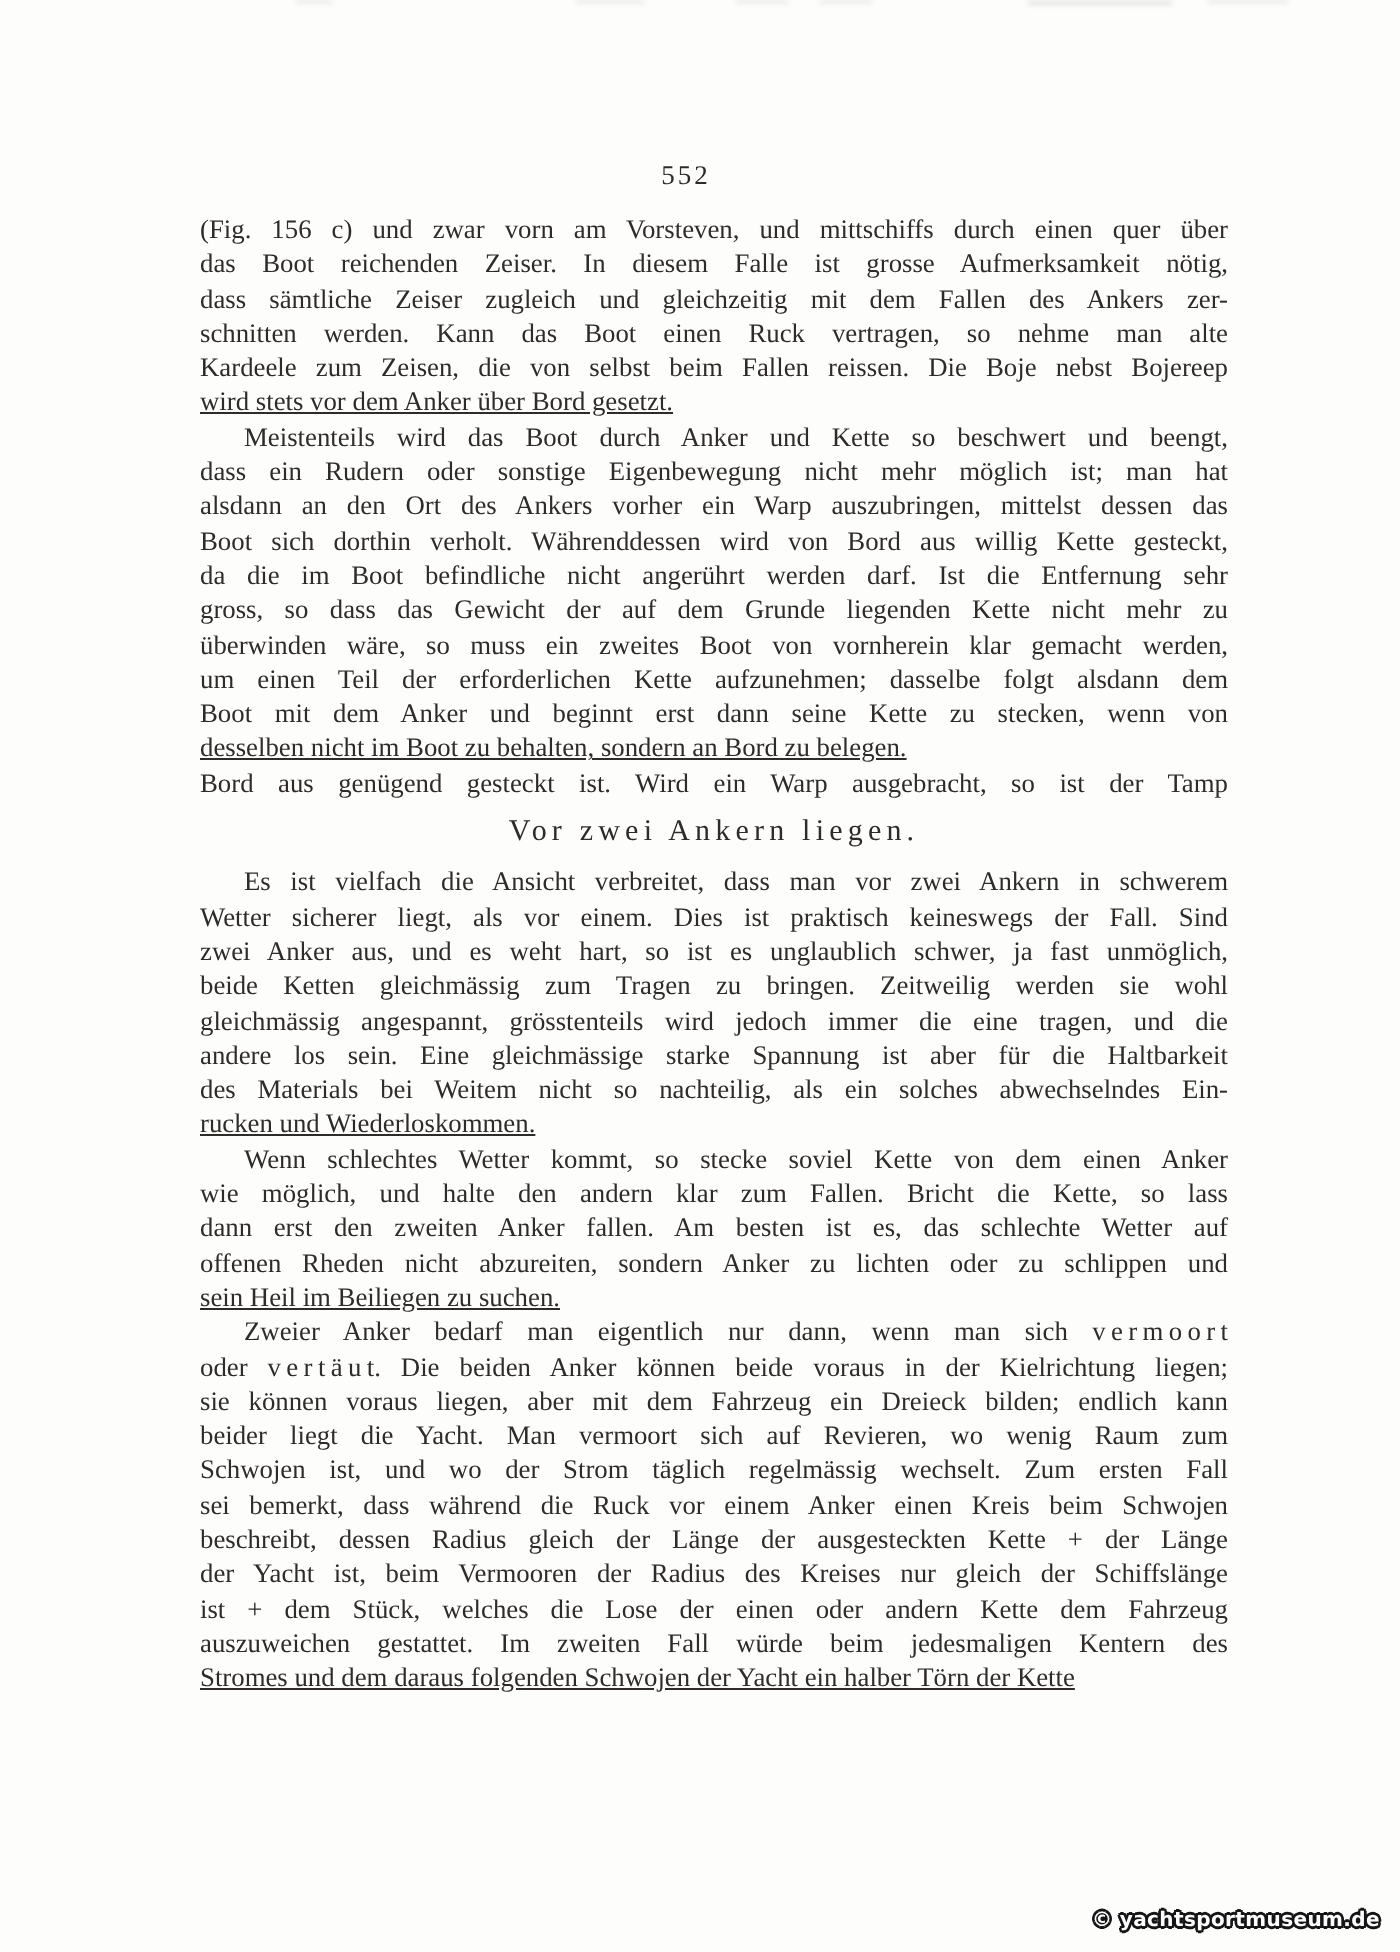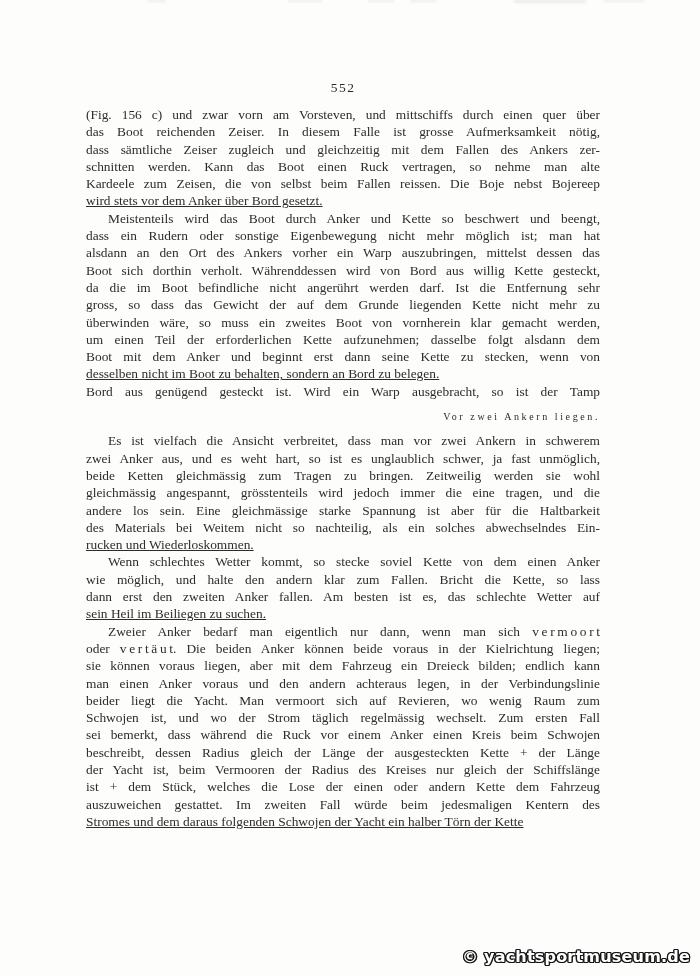--- a/index.html
+++ b/index.html
@@ -25,34 +25,34 @@
   .a3{left:368px;width:26px;height:2px;}
   .a4{left:410px;width:26px;height:2px;}
   .a5{left:514px;width:72px;height:3px;}
   .a6{left:604px;width:40px;height:2px;}
 
   .page-number{
     position:absolute;top:80px;left:86px;width:514px;
     text-align:center;font-size:13.5px;letter-spacing:1.5px;
   }
   .text-block{
-    position:absolute;top:106px;left:86px;width:514px;
+    position:absolute;top:106px;left:100px;width:514px;
     font-size:13.4px;line-height:17.3px;
   }
   .line{text-align:justify;text-align-last:justify;}
   .line.para-end{text-align-last:left;text-decoration:underline;}
   .line.indent{text-indent:22px;}
   .heading{
-    text-align:right;letter-spacing:2.6px;
-    margin:8px 0 7px 0;font-size:10px;
+    text-align:center;letter-spacing:2.6px;
+    margin:8px 0 7px 0;font-size:15px;
   }
   .watermark{
     position:absolute;right:10px;bottom:10px;
     font-family:"DejaVu Sans","Liberation Sans",sans-serif;
-    font-weight:700;font-size:16px;letter-spacing:.2px;
+    font-weight:700;font-size:10px;letter-spacing:.2px;
     color:var(--wm-fill);
     text-shadow:
       -1px -1px 0 var(--wm-outline), 1px -1px 0 var(--wm-outline),
       -1px  1px 0 var(--wm-outline), 1px  1px 0 var(--wm-outline),
       -1.4px 0 0 var(--wm-outline), 1.4px 0 0 var(--wm-outline),
       0 -1.4px 0 var(--wm-outline), 0 1.4px 0 var(--wm-outline);
   }
 </style>
 </head>
 <body>
@@ -80,34 +80,35 @@
       <div class="line">Boot sich dorthin verholt. Währenddessen wird von Bord aus willig Kette gesteckt,</div>
       <div class="line">da die im Boot befindliche nicht angerührt werden darf. Ist die Entfernung sehr</div>
       <div class="line">gross, so dass das Gewicht der auf dem Grunde liegenden Kette nicht mehr zu</div>
       <div class="line">überwinden wäre, so muss ein zweites Boot von vornherein klar gemacht werden,</div>
       <div class="line">um einen Teil der erforderlichen Kette aufzunehmen; dasselbe folgt alsdann dem</div>
       <div class="line">Boot mit dem Anker und beginnt erst dann seine Kette zu stecken, wenn von</div>
       <div class="line para-end">desselben nicht im Boot zu behalten, sondern an Bord zu belegen.</div>
       <div class="line">Bord aus genügend gesteckt ist. Wird ein Warp ausgebracht, so ist der Tamp</div>
       <div class="heading">Vor zwei Ankern liegen.</div>
       <div class="line indent">Es ist vielfach die Ansicht verbreitet, dass man vor zwei Ankern in schwerem</div>
+      <div class="line">Wetter sicherer liegt, als vor einem. Dies ist praktisch keineswegs der Fall. Sind</div>
       <div class="line">zwei Anker aus, und es weht hart, so ist es unglaublich schwer, ja fast unmöglich,</div>
       <div class="line">beide Ketten gleichmässig zum Tragen zu bringen. Zeitweilig werden sie wohl</div>
       <div class="line">gleichmässig angespannt, grösstenteils wird jedoch immer die eine tragen, und die</div>
       <div class="line">andere los sein. Eine gleichmässige starke Spannung ist aber für die Haltbarkeit</div>
       <div class="line">des Materials bei Weitem nicht so nachteilig, als ein solches abwechselndes Ein-</div>
       <div class="line para-end">rucken und Wiederloskommen.</div>
       <div class="line indent">Wenn schlechtes Wetter kommt, so stecke soviel Kette von dem einen Anker</div>
       <div class="line">wie möglich, und halte den andern klar zum Fallen. Bricht die Kette, so lass</div>
       <div class="line">dann erst den zweiten Anker fallen. Am besten ist es, das schlechte Wetter auf</div>
+      <div class="line">offenen Rheden nicht abzureiten, sondern Anker zu lichten oder zu schlippen und</div>
       <div class="line para-end">sein Heil im Beiliegen zu suchen.</div>
       <div class="line indent">Zweier Anker bedarf man eigentlich nur dann, wenn man sich v e r m o o r t</div>
       <div class="line">oder v e r t ä u t. Die beiden Anker können beide voraus in der Kielrichtung liegen;</div>
       <div class="line">sie können voraus liegen, aber mit dem Fahrzeug ein Dreieck bilden; endlich kann</div>
-      <div class="line">man einen Anker voraus und den andern achteraus legen, in der Verbindungslinie</div>
       <div class="line">beider liegt die Yacht. Man vermoort sich auf Revieren, wo wenig Raum zum</div>
       <div class="line">Schwojen ist, und wo der Strom täglich regelmässig wechselt. Zum ersten Fall</div>
       <div class="line">sei bemerkt, dass während die Ruck vor einem Anker einen Kreis beim Schwojen</div>
       <div class="line">beschreibt, dessen Radius gleich der Länge der ausgesteckten Kette + der Länge</div>
       <div class="line">der Yacht ist, beim Vermooren der Radius des Kreises nur gleich der Schiffslänge</div>
       <div class="line">ist + dem Stück, welches die Lose der einen oder andern Kette dem Fahrzeug</div>
       <div class="line">auszuweichen gestattet. Im zweiten Fall würde beim jedesmaligen Kentern des</div>
       <div class="line para-end">Stromes und dem daraus folgenden Schwojen der Yacht ein halber Törn der Kette</div>
     </div>
 

